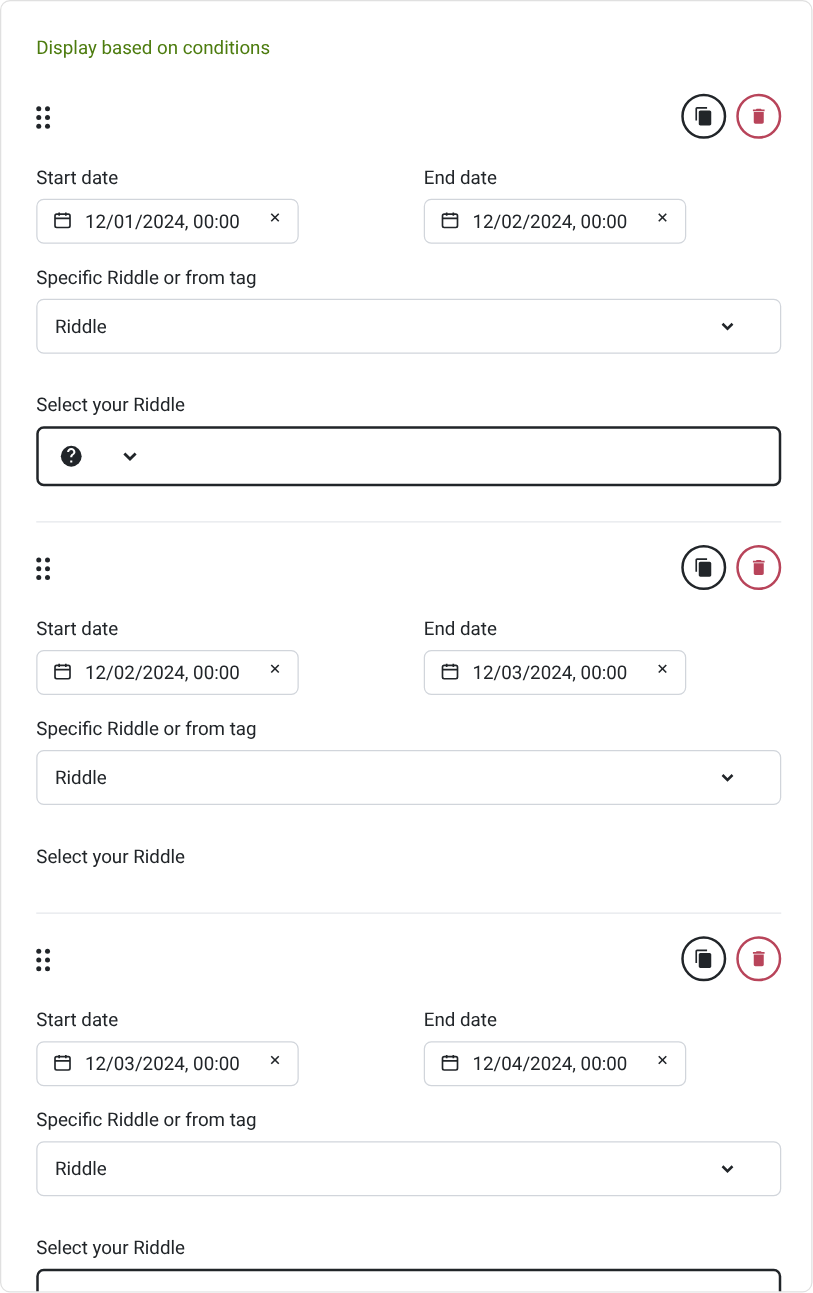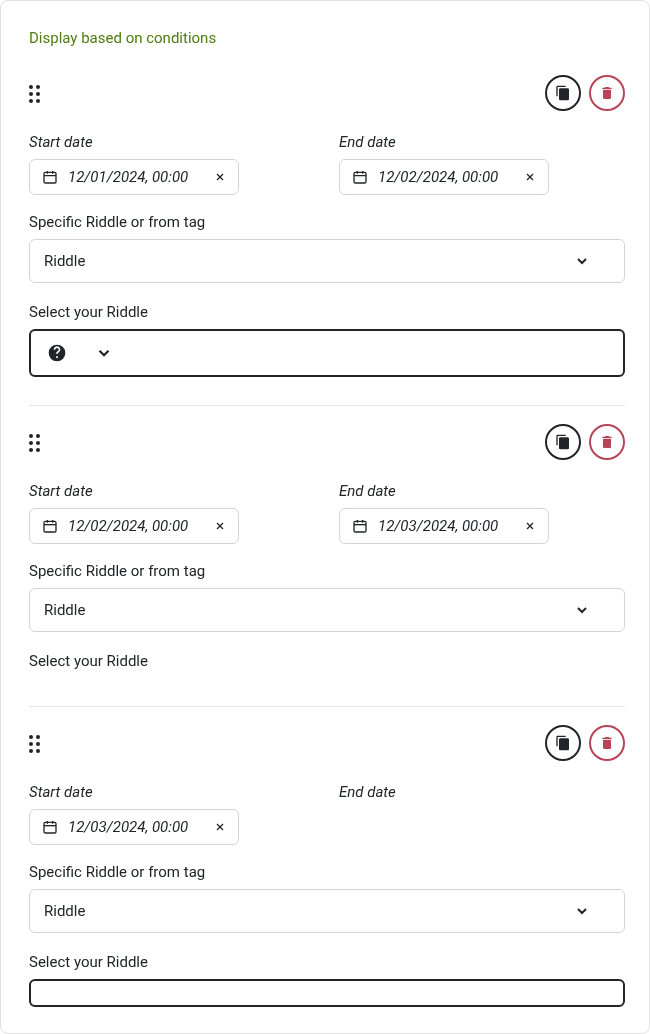--- a/index.html
+++ b/index.html
@@ -79,31 +79,30 @@
       width: 16px;
       height: 16px;
     }
     .date-row {
       display: flex;
       gap: 24px;
       margin-bottom: 18px;
     }
     .date-col {
       flex: 1;
-      font-style: italic;
     }
     .field-label {
       font-size: 15px;
       color: #212529;
       margin-bottom: 8px;
       display: block;
     }
     .date-input-wrap {
       display: inline-flex;
-      align-items: center;
+      align-items: flex-start;
       border: 1px solid #d1d5db;
       border-radius: 6px;
       padding: 8px 12px;
       background: #fff;
       gap: 10px;
       min-width: 210px;
     }
     .date-input-wrap .date-icon {
       width: 16px;
       height: 16px;
@@ -114,21 +113,21 @@
       color: #212529;
       flex: 1;
     }
     .clear-icon {
       width: 12px;
       height: 12px;
       cursor: pointer;
       flex-shrink: 0;
     }
     .select-row {
-      margin-bottom: 20px;
+      margin-bottom: 32px;
     }
     .select-full {
       display: flex;
       align-items: center;
       justify-content: space-between;
       border: 1px solid #d1d5db;
       border-radius: 6px;
       padding: 12px 34px 12px 14px;
       background: #fff;
       font-size: 15px;
@@ -367,20 +366,33 @@
           </svg>
         <span class="date-value">12/03/2024, 00:00</span>
         <svg class="clear-icon" viewBox="0 0 24 24" fill="none" stroke="currentColor" stroke-width="2.5">
             <line x1="18" y1="6" x2="6" y2="18"></line>
             <line x1="6" y1="6" x2="18" y2="18"></line>
           </svg>
       </div>
     </div>
     <div class="date-col">
       <label class="field-label">End date</label>
+      <div class="date-input-wrap">
+        <svg class="date-icon" viewBox="0 0 24 24" fill="none" stroke="currentColor" stroke-width="2">
+            <rect x="3" y="5" width="18" height="16" rx="2"></rect>
+            <line x1="16" y1="3" x2="16" y2="7"></line>
+            <line x1="8" y1="3" x2="8" y2="7"></line>
+            <line x1="3" y1="10" x2="21" y2="10"></line>
+          </svg>
+        <span class="date-value">12/04/2024, 00:00</span>
+        <svg class="clear-icon" viewBox="0 0 24 24" fill="none" stroke="currentColor" stroke-width="2.5">
+            <line x1="18" y1="6" x2="6" y2="18"></line>
+            <line x1="6" y1="6" x2="18" y2="18"></line>
+          </svg>
+      </div>
     </div>
   </div>
 
   <div class="select-row">
     <label class="field-label">Specific Riddle or from tag</label>
     <div class="select-full">
       <span>Riddle</span>
       <svg class="chevron" viewBox="0 0 24 24" fill="none" stroke="currentColor" stroke-width="3">
           <polyline points="6 9 12 15 18 9"></polyline>
         </svg>

